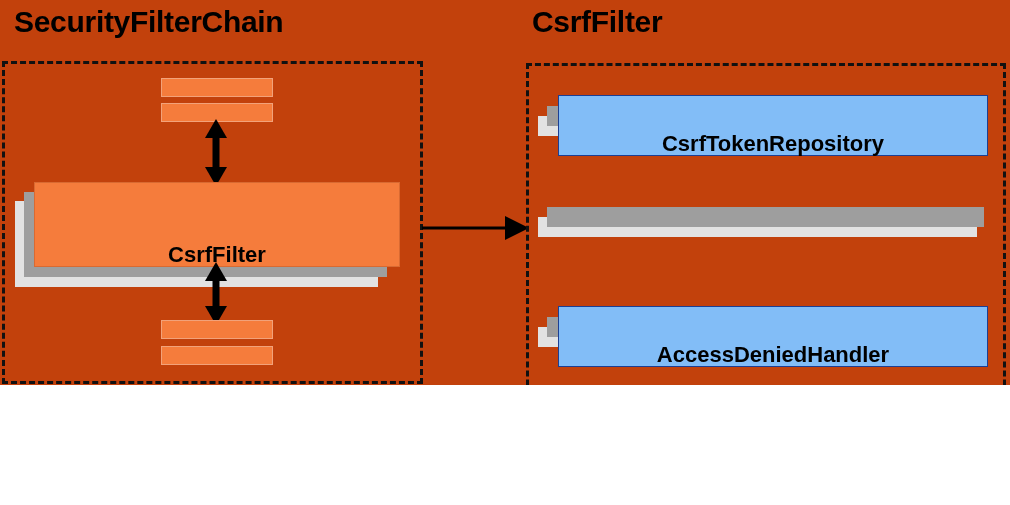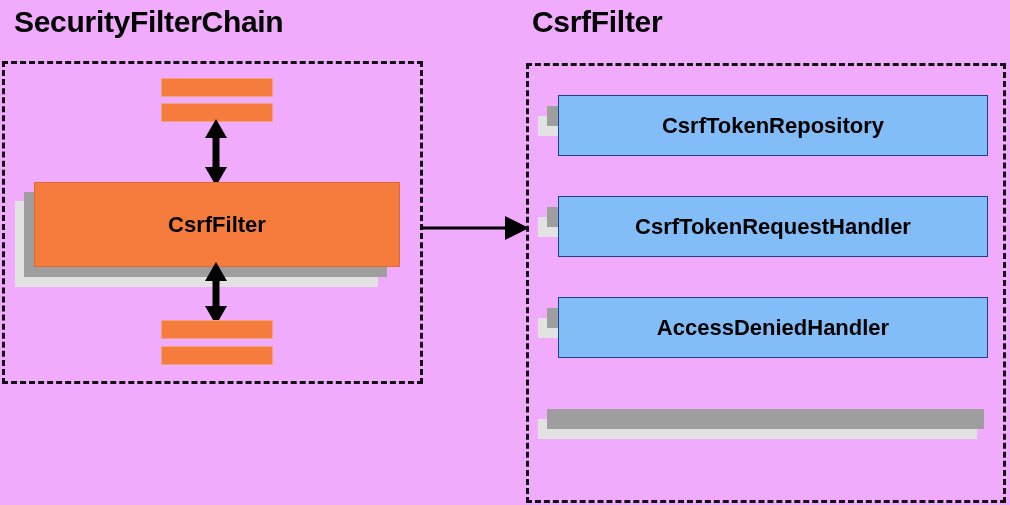--- a/index.html
+++ b/index.html
@@ -7,22 +7,22 @@
     margin: 0;
     padding: 0;
     background: #ffffff;
   }
   body {
     font-family: "Liberation Sans", sans-serif;
   }
   #canvas {
     position: relative;
     width: 1010px;
-    height: 505px;
-    background: #f0abfc;
+    height: 385px;
+    background: #c2410c;
     overflow: hidden;
   }
 
   
   .panel-title {
     position: absolute;
     font-family: "Liberation Sans", sans-serif;
     font-weight: bold;
     font-size: 30px;
     line-height: 30px;
@@ -46,21 +46,21 @@
   
   .stack { position: absolute; }
   .stack .plate {
     position: absolute;
     box-sizing: border-box;
   }
   .stack .plate-back  { background: #e2e2e2; }
   .stack .plate-mid   { background: #9e9e9e; }
   .stack .plate-front {
     display: flex;
-    align-items: center;
+    align-items: flex-end;
     justify-content: center;
   }
   .stack .plate-front .label {
     font-family: "Liberation Sans", sans-serif;
     font-weight: bold;
     color: #000000;
     white-space: nowrap;
     text-align: center;
   }
 
@@ -142,26 +142,23 @@
     <div class="plate plate-back" style="left:0px; top:21px; width:439px; height:20px;"></div>
     <div class="plate plate-mid" style="left:9px; top:11px; width:437px; height:20px;"></div>
     <div class="plate plate-front" style="left:20px; top:0px; width:430px; height:61px;">
       <span class="label">CsrfTokenRepository</span>
     </div>
   </div>
 
   <div class="stack stack-blue" style="left:538px; top:196px; width:452px; height:82px;">
     <div class="plate plate-back" style="left:0px; top:21px; width:439px; height:20px;"></div>
     <div class="plate plate-mid" style="left:9px; top:11px; width:437px; height:20px;"></div>
-    <div class="plate plate-front" style="left:20px; top:0px; width:430px; height:61px;">
-      <span class="label">CsrfTokenRequestHandler</span>
-    </div>
   </div>
 
-  <div class="stack stack-blue" style="left:538px; top:297px; width:452px; height:82px;">
+  <div class="stack stack-blue" style="left:538px; top:306px; width:452px; height:82px;">
     <div class="plate plate-back" style="left:0px; top:21px; width:439px; height:20px;"></div>
     <div class="plate plate-mid" style="left:9px; top:11px; width:437px; height:20px;"></div>
     <div class="plate plate-front" style="left:20px; top:0px; width:430px; height:61px;">
       <span class="label">AccessDeniedHandler</span>
     </div>
   </div>
 
   <div class="stack stack-blue" style="left:538px; top:398px; width:452px; height:82px;">
     <div class="plate plate-back" style="left:0px; top:21px; width:439px; height:20px;"></div>
     <div class="plate plate-mid" style="left:9px; top:11px; width:437px; height:20px;"></div>

